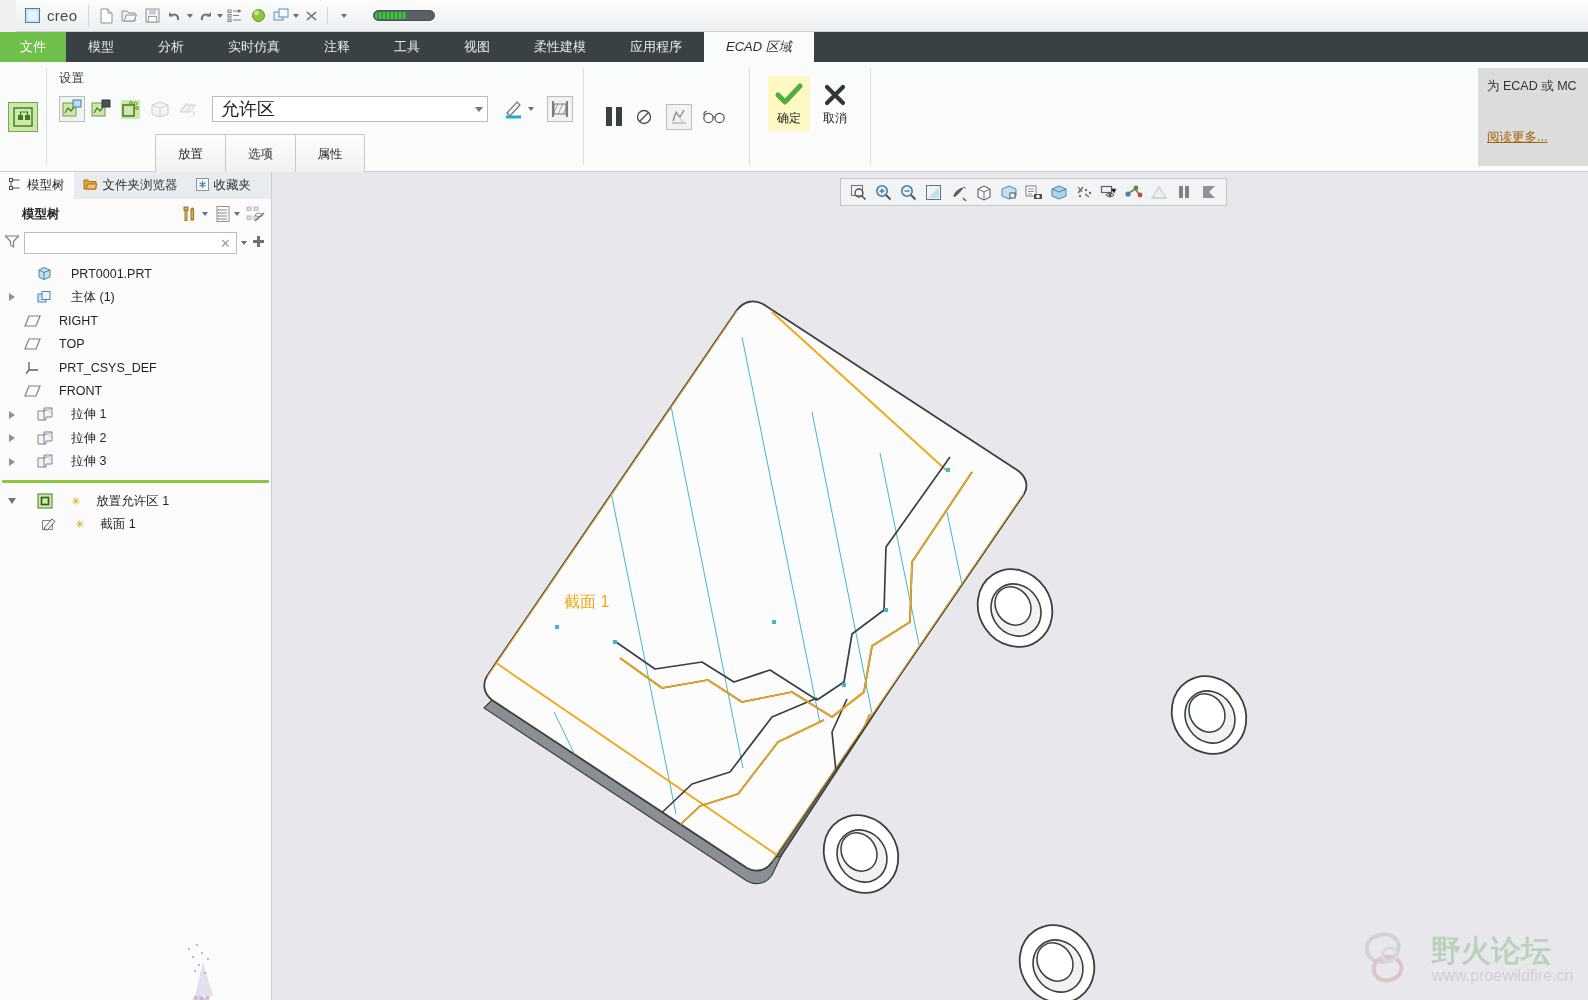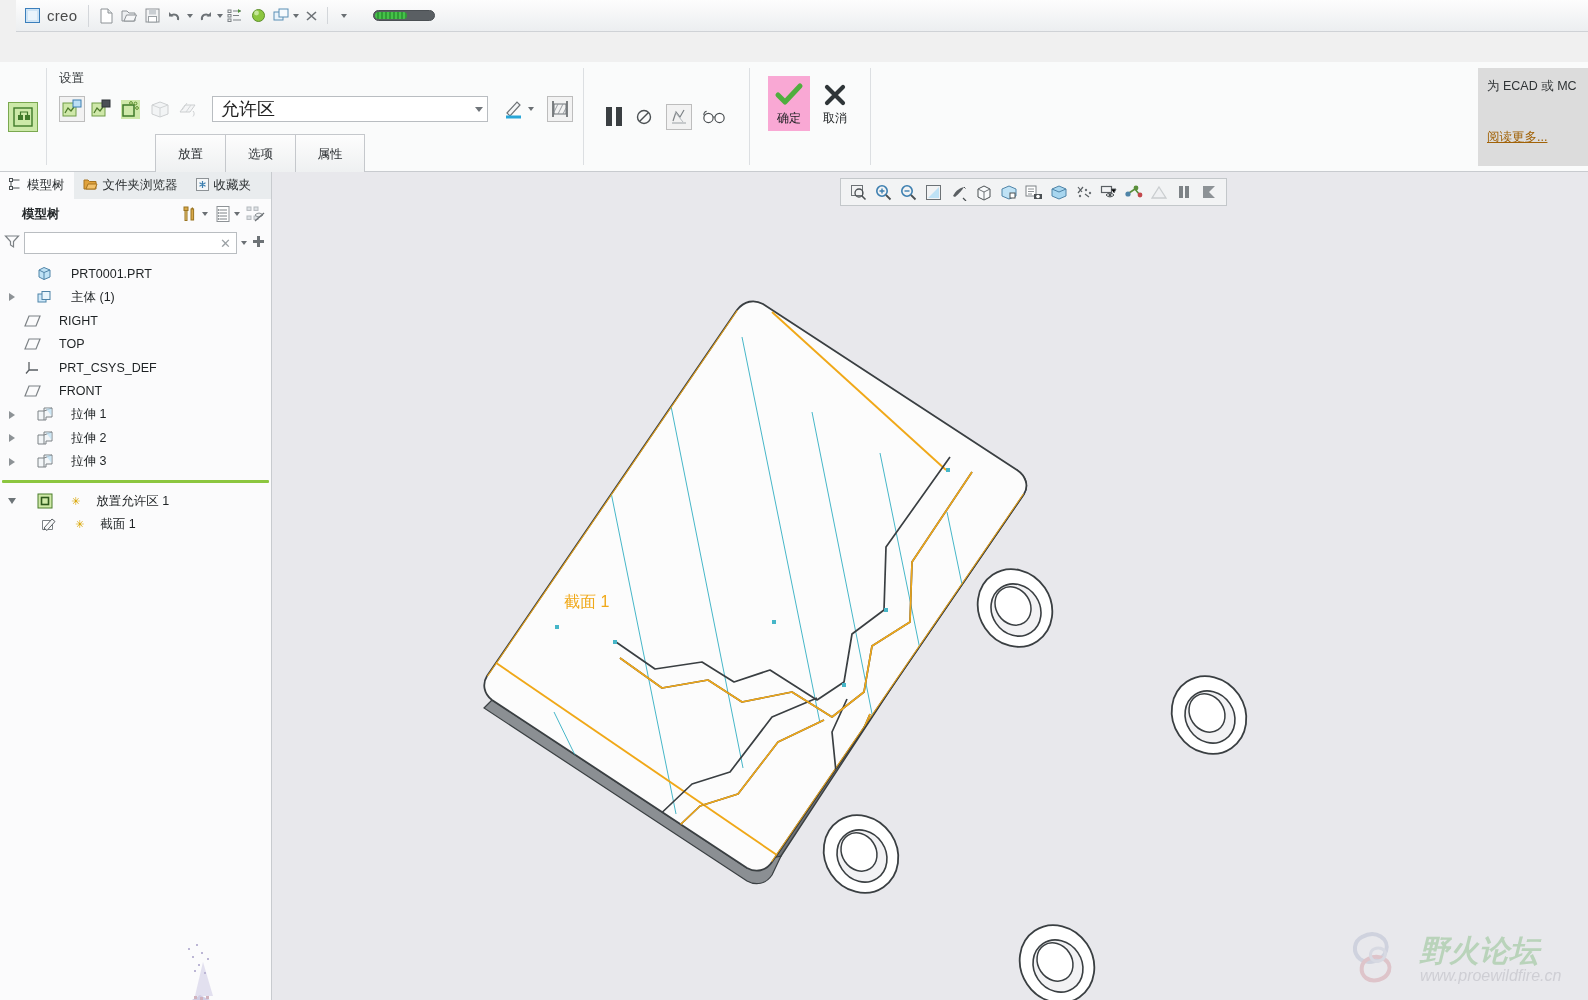--- a/index.html
+++ b/index.html
@@ -99,21 +99,21 @@
 
   .midtools { display:flex; align-items:center; gap:9px; padding:0 22px; }
   .pause-ic{ display:flex; gap:4px; }
   .pause-ic i{ width:6px;height:19px;background:#3a3f42;display:block; }
 
   .okcancel { display:flex; align-items:flex-start; padding:14px 14px 0 18px; gap:4px; }
   .okbtn, .cancelbtn {
     width:42px; display:flex; flex-direction:column; align-items:center; gap:2px;
     padding-top:6px; padding-bottom:4px; font-size:12px; color:#1b1e20;
   }
-  .okbtn { background:#f9a8d4; }
+  .okbtn { background:#fef9c3; }
 
   .ecad-panel {
     position:absolute; right:0; top:6px; width:110px; height:98px;
     background:#dcdcdc; padding:10px 9px; font-size:12.5px; color:#2f3335;
     overflow:hidden; white-space:nowrap;
   }
   .ecad-link { color:#a16207; text-decoration:underline; margin-top:34px; display:block; }
 
   
   .leftpanel {
@@ -155,21 +155,21 @@
     position:absolute; left:568px; top:6px; height:28px;
     background:#f2f3f4; border:1px solid #c3c7ca;
     display:flex; align-items:center; gap:0px; padding:0 5px;
   }
   .gbtn { width:25px;height:24px;display:flex;align-items:center;justify-content:center; }
   .gbtn.dim{ opacity:.45 }
 
   .seclabel {
     position:absolute; left:292px; top:420px; color:#f0a818; font-size:16px;
   }
-  .watermark { position:absolute; right:22px; bottom:8px; opacity:.5;font-style:italic; }
+  .watermark { position:absolute; right:10px; bottom:8px; opacity:.5; }
   .artifact { position:absolute; left:-88px; bottom:0px; opacity:.75; }
 </style>
 </head>
 <body>
 
 <div id="app">
 
   <div class="titlebar">
     <div class="creo-logo">
       <div class="creo-cube"></div>
@@ -245,20 +245,32 @@
         <div class="caret-sm"></div>
       </div>
     </div>
 
     <div class="progress-pill">
         <i></i>
       </div>
 
   </div>
 
+  <div class="tabstrip">
+    <div class="tab file">文件</div>
+    <div class="tab">模型</div>
+    <div class="tab">分析</div>
+    <div class="tab">实时仿真</div>
+    <div class="tab">注释</div>
+    <div class="tab">工具</div>
+    <div class="tab">视图</div>
+    <div class="tab">柔性建模</div>
+    <div class="tab">应用程序</div>
+    <div class="tab active">ECAD 区域</div>
+  </div>
 
   <div class="ribbon">
 
     <div class="big-icon-cell">
       <div class="big-icon">
         <svg width="22" height="22" viewBox="0 0 22 22">
           <rect x="2" y="2" width="18" height="18" fill="none" stroke="#3f7a2a" stroke-width="1.4"></rect>
           <rect x="6" y="9" width="5" height="5" fill="#3f7a2a"></rect>
           <rect x="13" y="9" width="5" height="5" fill="#3f7a2a"></rect>
           <path d="M8.5 9V6h7v3" fill="none" stroke="#3f7a2a" stroke-width="1.2"></path>

